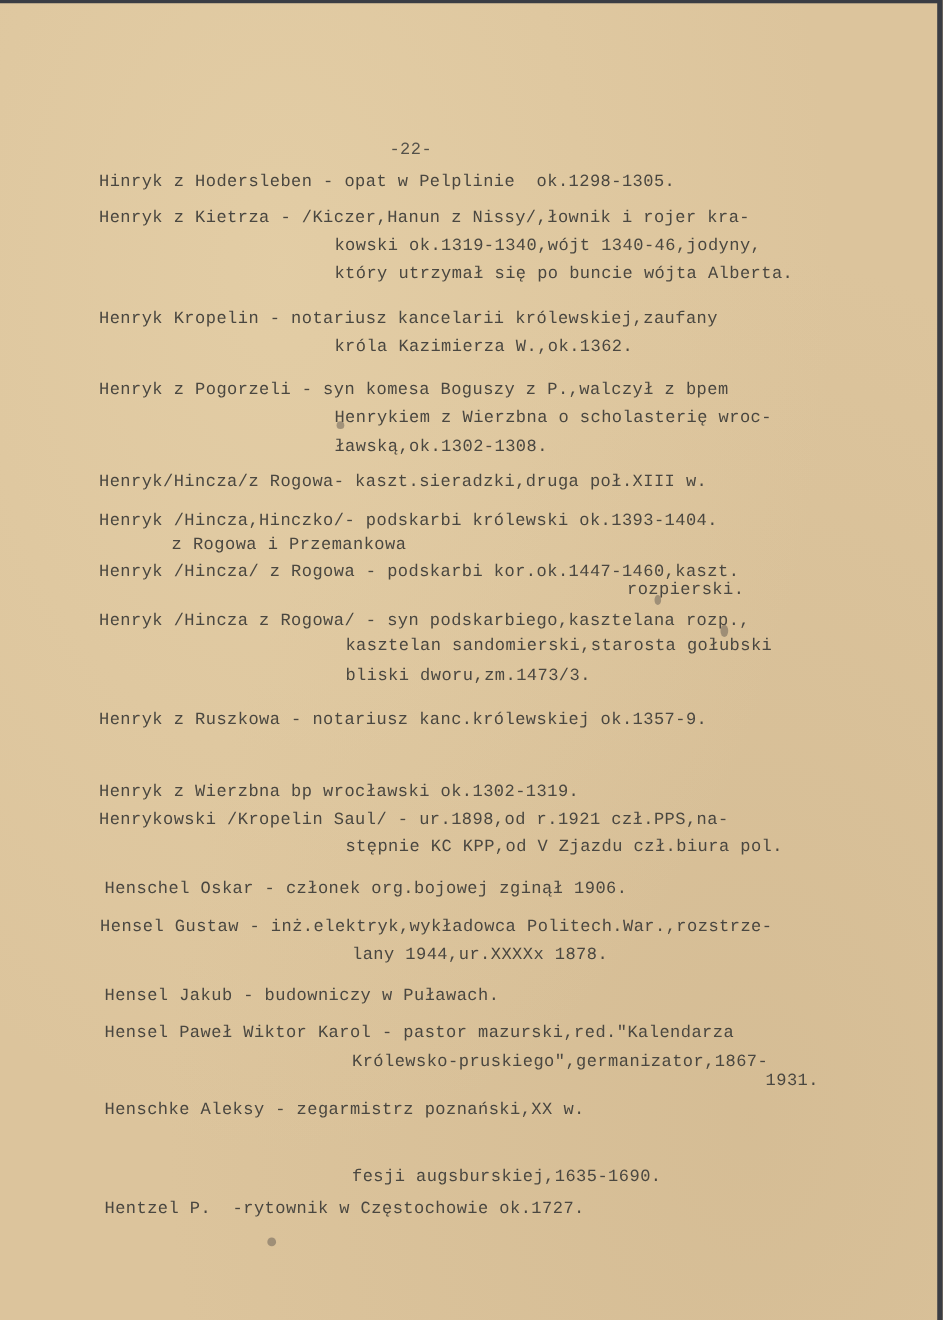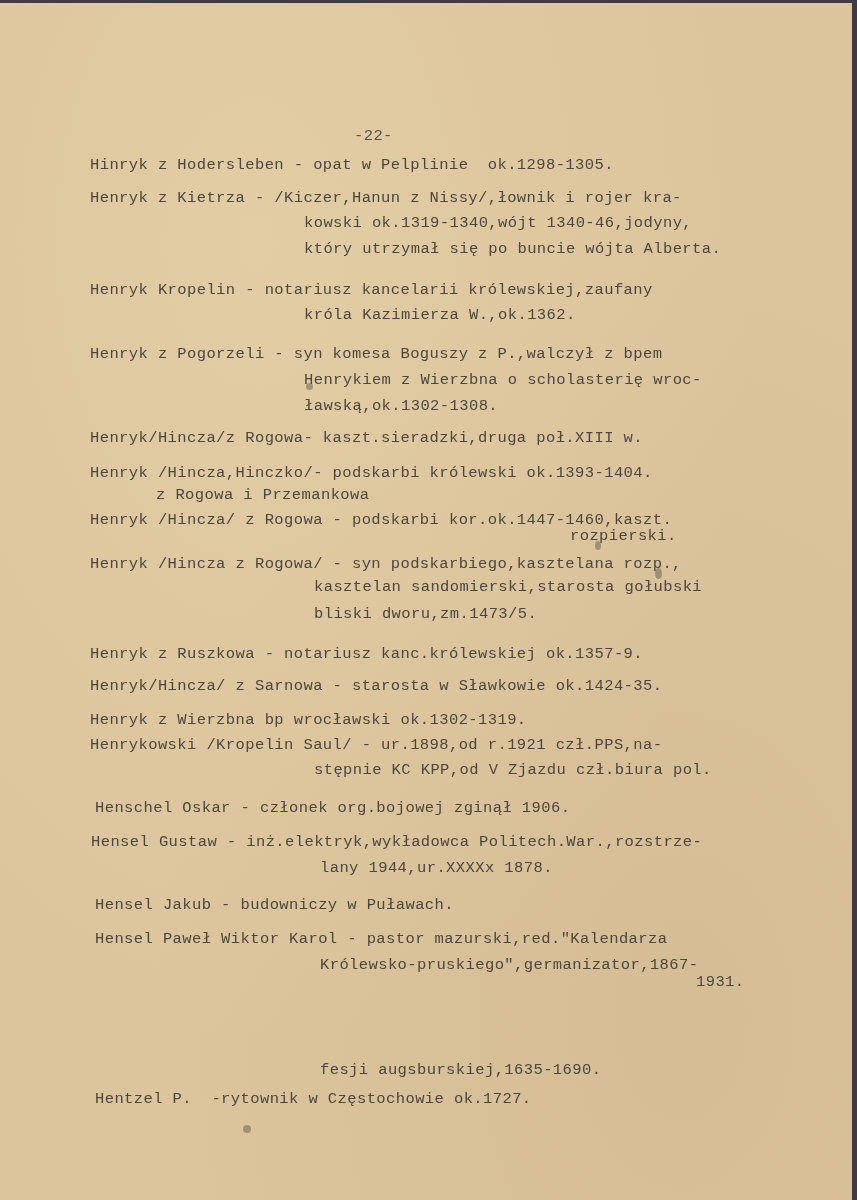--- a/index.html
+++ b/index.html
@@ -53,42 +53,42 @@
   <div class="line" style="left:90px;top:426px">Henryk/Hincza/z Rogowa- kaszt.sieradzki,druga poł.XIII w.</div>
 
   <div class="line" style="left:90px;top:461px">Henryk /Hincza,Hinczko/- podskarbi królewski ok.1393-1404.</div>
   <div class="line" style="left:156px;top:483px">z Rogowa i Przemankowa</div>
 
   <div class="line" style="left:90px;top:508px">Henryk /Hincza/ z Rogowa - podskarbi kor.ok.1447-1460,kaszt.</div>
   <div class="line" style="left:570px;top:524px">rozpierski.</div>
 
   <div class="line" style="left:314px;top:575px">kasztelan sandomierski,starosta gołubski</div>
   <div class="line" style="left:90px;top:552px">Henryk /Hincza z Rogowa/ - syn podskarbiego,kasztelana rozp.,</div>
-  <div class="line" style="left:314px;top:602px">bliski dworu,zm.1473/5.</div>
+  <div class="line" style="left:314px;top:602px">bliski dworu,zm.1473/3.</div>
 
   <div class="line" style="left:90px;top:642px">Henryk z Ruszkowa - notariusz kanc.królewskiej ok.1357-9.</div>
 
-  <div class="line" style="left:90px;top:674px">Henryk/Hincza/ z Sarnowa - starosta w Sławkowie ok.1424-35.</div>
 
   <div class="line" style="left:90px;top:708px">Henryk z Wierzbna bp wrocławski ok.1302-1319.</div>
 
   <div class="line" style="left:90px;top:733px">Henrykowski /Kropelin Saul/ - ur.1898,od r.1921 czł.PPS,na-</div>
   <div class="line" style="left:314px;top:758px">stępnie KC KPP,od V Zjazdu czł.biura pol.</div>
 
   <div class="line" style="left:95px;top:796px">Henschel Oskar - członek org.bojowej zginął 1906.</div>
 
   <div class="line" style="left:91px;top:830px">Hensel Gustaw - inż.elektryk,wykładowca Politech.War.,rozstrze-</div>
   <div class="line" style="left:320px;top:856px">lany 1944,ur.XXXXx 1878.</div>
 
   <div class="line" style="left:95px;top:927px">Hensel Paweł Wiktor Karol - pastor mazurski,red."Kalendarza</div>
 
   <div class="line" style="left:95px;top:893px">Hensel Jakub - budowniczy w Puławach.</div>
   <div class="line" style="left:320px;top:953px">Królewsko-pruskiego",germanizator,1867-</div>
   <div class="line" style="left:696px;top:970px">1931.</div>
 
+  <div class="line" style="left:95px;top:997px">Henschke Aleksy - zegarmistrz poznański,XX w.</div>
 
   <div class="line" style="left:320px;top:1058px">fesji augsburskiej,1635-1690.</div>
 
   <div class="line" style="left:95px;top:1087px">Hentzel P.  -rytownik w Częstochowie ok.1727.</div>
 
   <div class="spot" style="left:655px;top:565px;width:7px;height:11px"></div>
   <div class="spot" style="left:595px;top:538px;width:6px;height:9px"></div>
   <div class="spot" style="left:243px;top:1122px;width:8px;height:8px"></div>
   <div class="spot" style="left:306px;top:380px;width:7px;height:7px"></div>
 </div>

